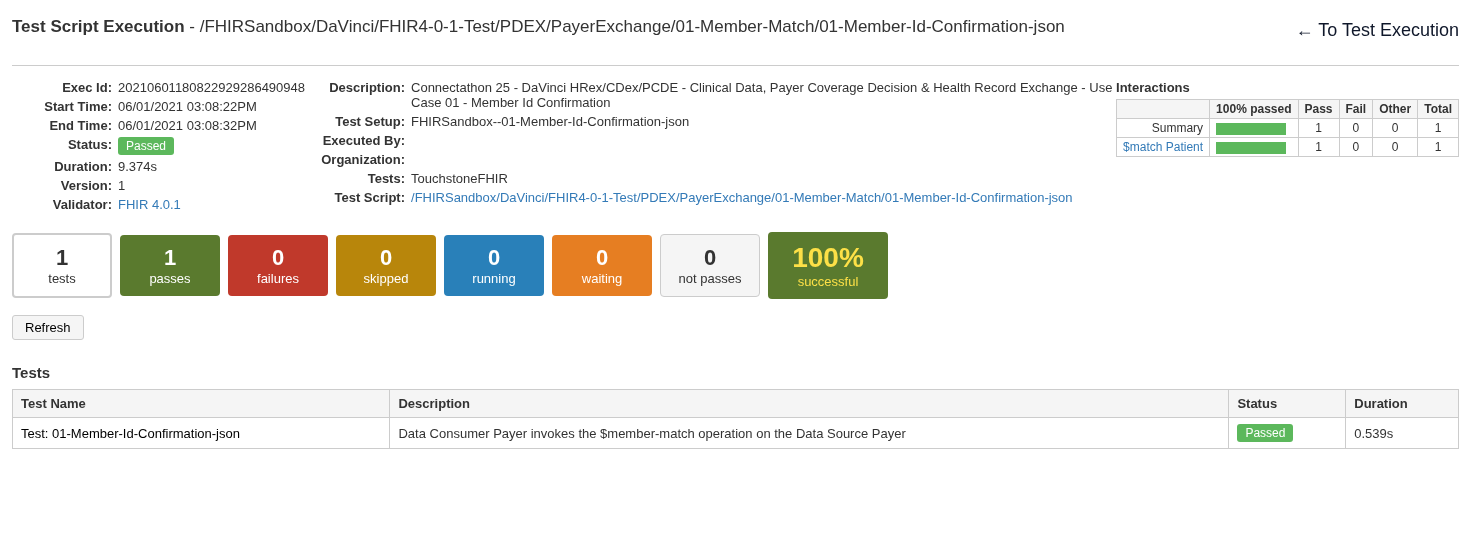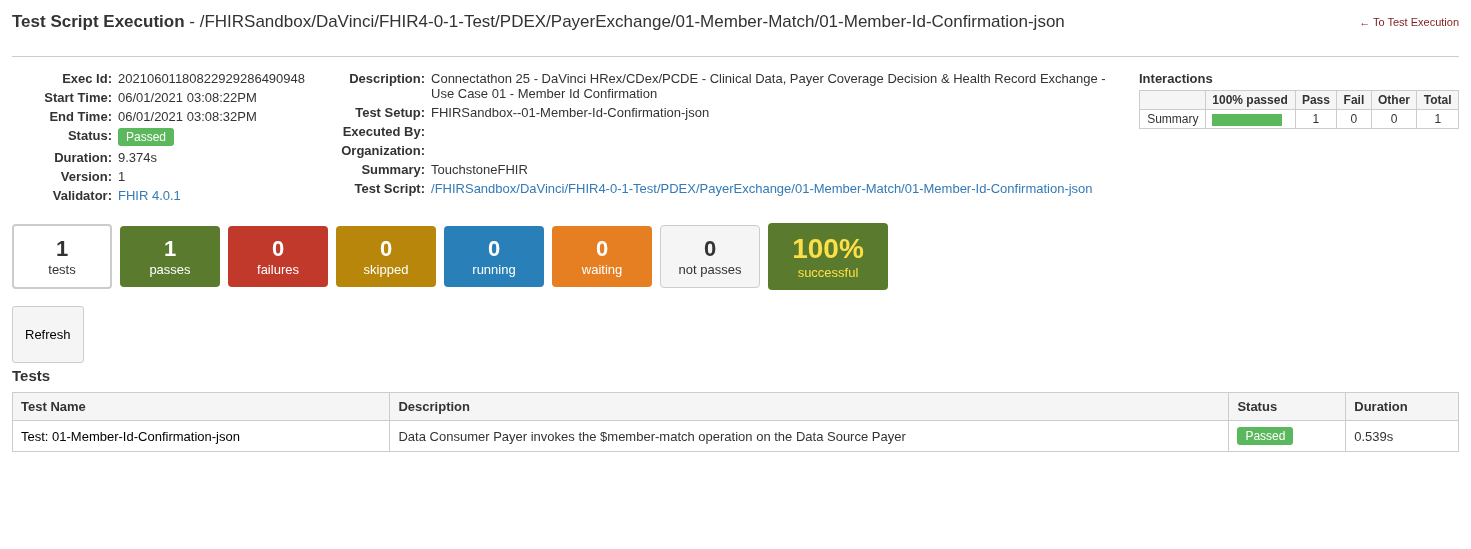--- a/index.html
+++ b/index.html
@@ -1,24 +1,24 @@
 <!DOCTYPE html>
 <html><head>
   <meta charset="utf-8">
   <style>
     * { box-sizing: border-box; margin: 0; padding: 0; }
     body { font-family: Arial, sans-serif; font-size: 13px; color: #333; background: #fff; padding: 12px; }
 
     .page-header { display: flex; justify-content: space-between; align-items: center; margin-bottom: 14px; border-bottom: 1px solid #ccc; padding-bottom: 24px; }
     .page-title { font-size: 17px; font-weight: bold; }
     .page-title .path { font-weight: normal; }
-    .to-exec-link { color: #7f1d1d; text-decoration: none; font-size: 11px; }
+    .to-exec-link { color: #0f172a; text-decoration: none; font-size: 18px; margin-top: 8px; }
     .to-exec-link::before { content: '← '; }
 
-    .info-section { display: flex; gap: 20px; margin-bottom: 16px; }
+    .info-section { display: flex; margin-bottom: 16px; }
     .info-left { min-width: 260px; }
     .info-middle { flex: 1; }
     .info-right { min-width: 320px; }
 
     .info-row { display: flex; align-items: flex-start; margin-bottom: 4px; }
     .info-label { font-weight: bold; text-align: right; min-width: 100px; margin-right: 6px; white-space: nowrap; }
     .info-value { color: #333; }
     .info-value a { color: #337ab7; text-decoration: none; }
 
     .badge-passed { background: #5cb85c; color: white; padding: 2px 8px; border-radius: 3px; font-size: 12px; display: inline-block; }
@@ -30,21 +30,21 @@
     .stat-tests { border: 2px solid #ccc; color: #333; }
     .stat-passes { background: #5a7a2e; color: white; }
     .stat-failures { background: #c0392b; color: white; }
     .stat-skipped { background: #b8860b; color: white; }
     .stat-running { background: #2980b9; color: white; }
     .stat-waiting { background: #e67e22; color: white; }
     .stat-notstarted { border: 1px solid #ccc; color: #333; background: #f5f5f5; }
     .stat-success { background: #5a7a2e; color: #fde047; min-width: 120px; }
     .stat-success .num { font-size: 28px; font-weight: bold; }
 
-    .refresh-btn { border: 1px solid #ccc; background: #f5f5f5; padding: 20px 12px; border-radius: 3px; cursor: pointer; font-size: 13px; margin-bottom: 4px; }
+    .refresh-btn { border: 1px solid #ccc; background: #f5f5f5; padding: 4px 12px; border-radius: 3px; cursor: pointer; font-size: 13px; margin-bottom: 24px; }
 
     .tests-section h3 { font-size: 15px; font-weight: bold; margin-bottom: 8px; }
     table { width: 100%; border-collapse: collapse; border: 1px solid #ccc; }
     thead th { background: #f5f5f5; border: 1px solid #ccc; padding: 6px 8px; text-align: left; font-weight: bold; }
     tbody td { border: 1px solid #ccc; padding: 6px 8px; }
     tbody td a { color: #000000; text-decoration: none; }
 
     
     .interactions-table { border-collapse: collapse; font-size: 12px; }
     .interactions-title { font-weight: bold; font-size: 13px; margin-bottom: 4px; }
@@ -114,21 +114,21 @@
     </div>
     <div class="info-row">
       <span class="info-label">Executed By:</span>
       <span class="info-value"></span>
     </div>
     <div class="info-row">
       <span class="info-label">Organization:</span>
       <span class="info-value"></span>
     </div>
     <div class="info-row">
-      <span class="info-label">Summary:</span>
+      <span class="info-label">Tests:</span>
       <span class="info-value">TouchstoneFHIR</span>
     </div>
     <div class="info-row">
       <span class="info-label">Test Script:</span>
       <span class="info-value"><a href="#">/FHIRSandbox/DaVinci/FHIR4-0-1-Test/PDEX/PayerExchange/01-Member-Match/01-Member-Id-Confirmation-json</a></span>
     </div>
   </div>
 
   <div class="info-right">
     <div class="interactions-title">Interactions</div>
@@ -139,20 +139,28 @@
           <th>100% passed</th>
           <th>Pass</th>
           <th>Fail</th>
           <th>Other</th>
           <th>Total</th>
         </tr>
       </thead>
       <tbody id="interactions-body">
       <tr>
             <td>Summary</td>
+            <td><div class="progress-bar-wrap"><div class="progress-bar-fill" style="width: 100%;"></div></div></td>
+            <td style="text-align: center;">1</td>
+            <td style="text-align: center;">0</td>
+            <td style="text-align: center;">0</td>
+            <td style="text-align: center;">1</td>
+          </tr>
+          <tr>
+            <td><a href="#" style="color: rgb(51, 122, 183);">$match  Patient</a></td>
             <td><div class="progress-bar-wrap"><div class="progress-bar-fill" style="width: 100%;"></div></div></td>
             <td style="text-align: center;">1</td>
             <td style="text-align: center;">0</td>
             <td style="text-align: center;">0</td>
             <td style="text-align: center;">1</td>
           </tr>
         </tbody>
     </table>
   </div>
 </div>

